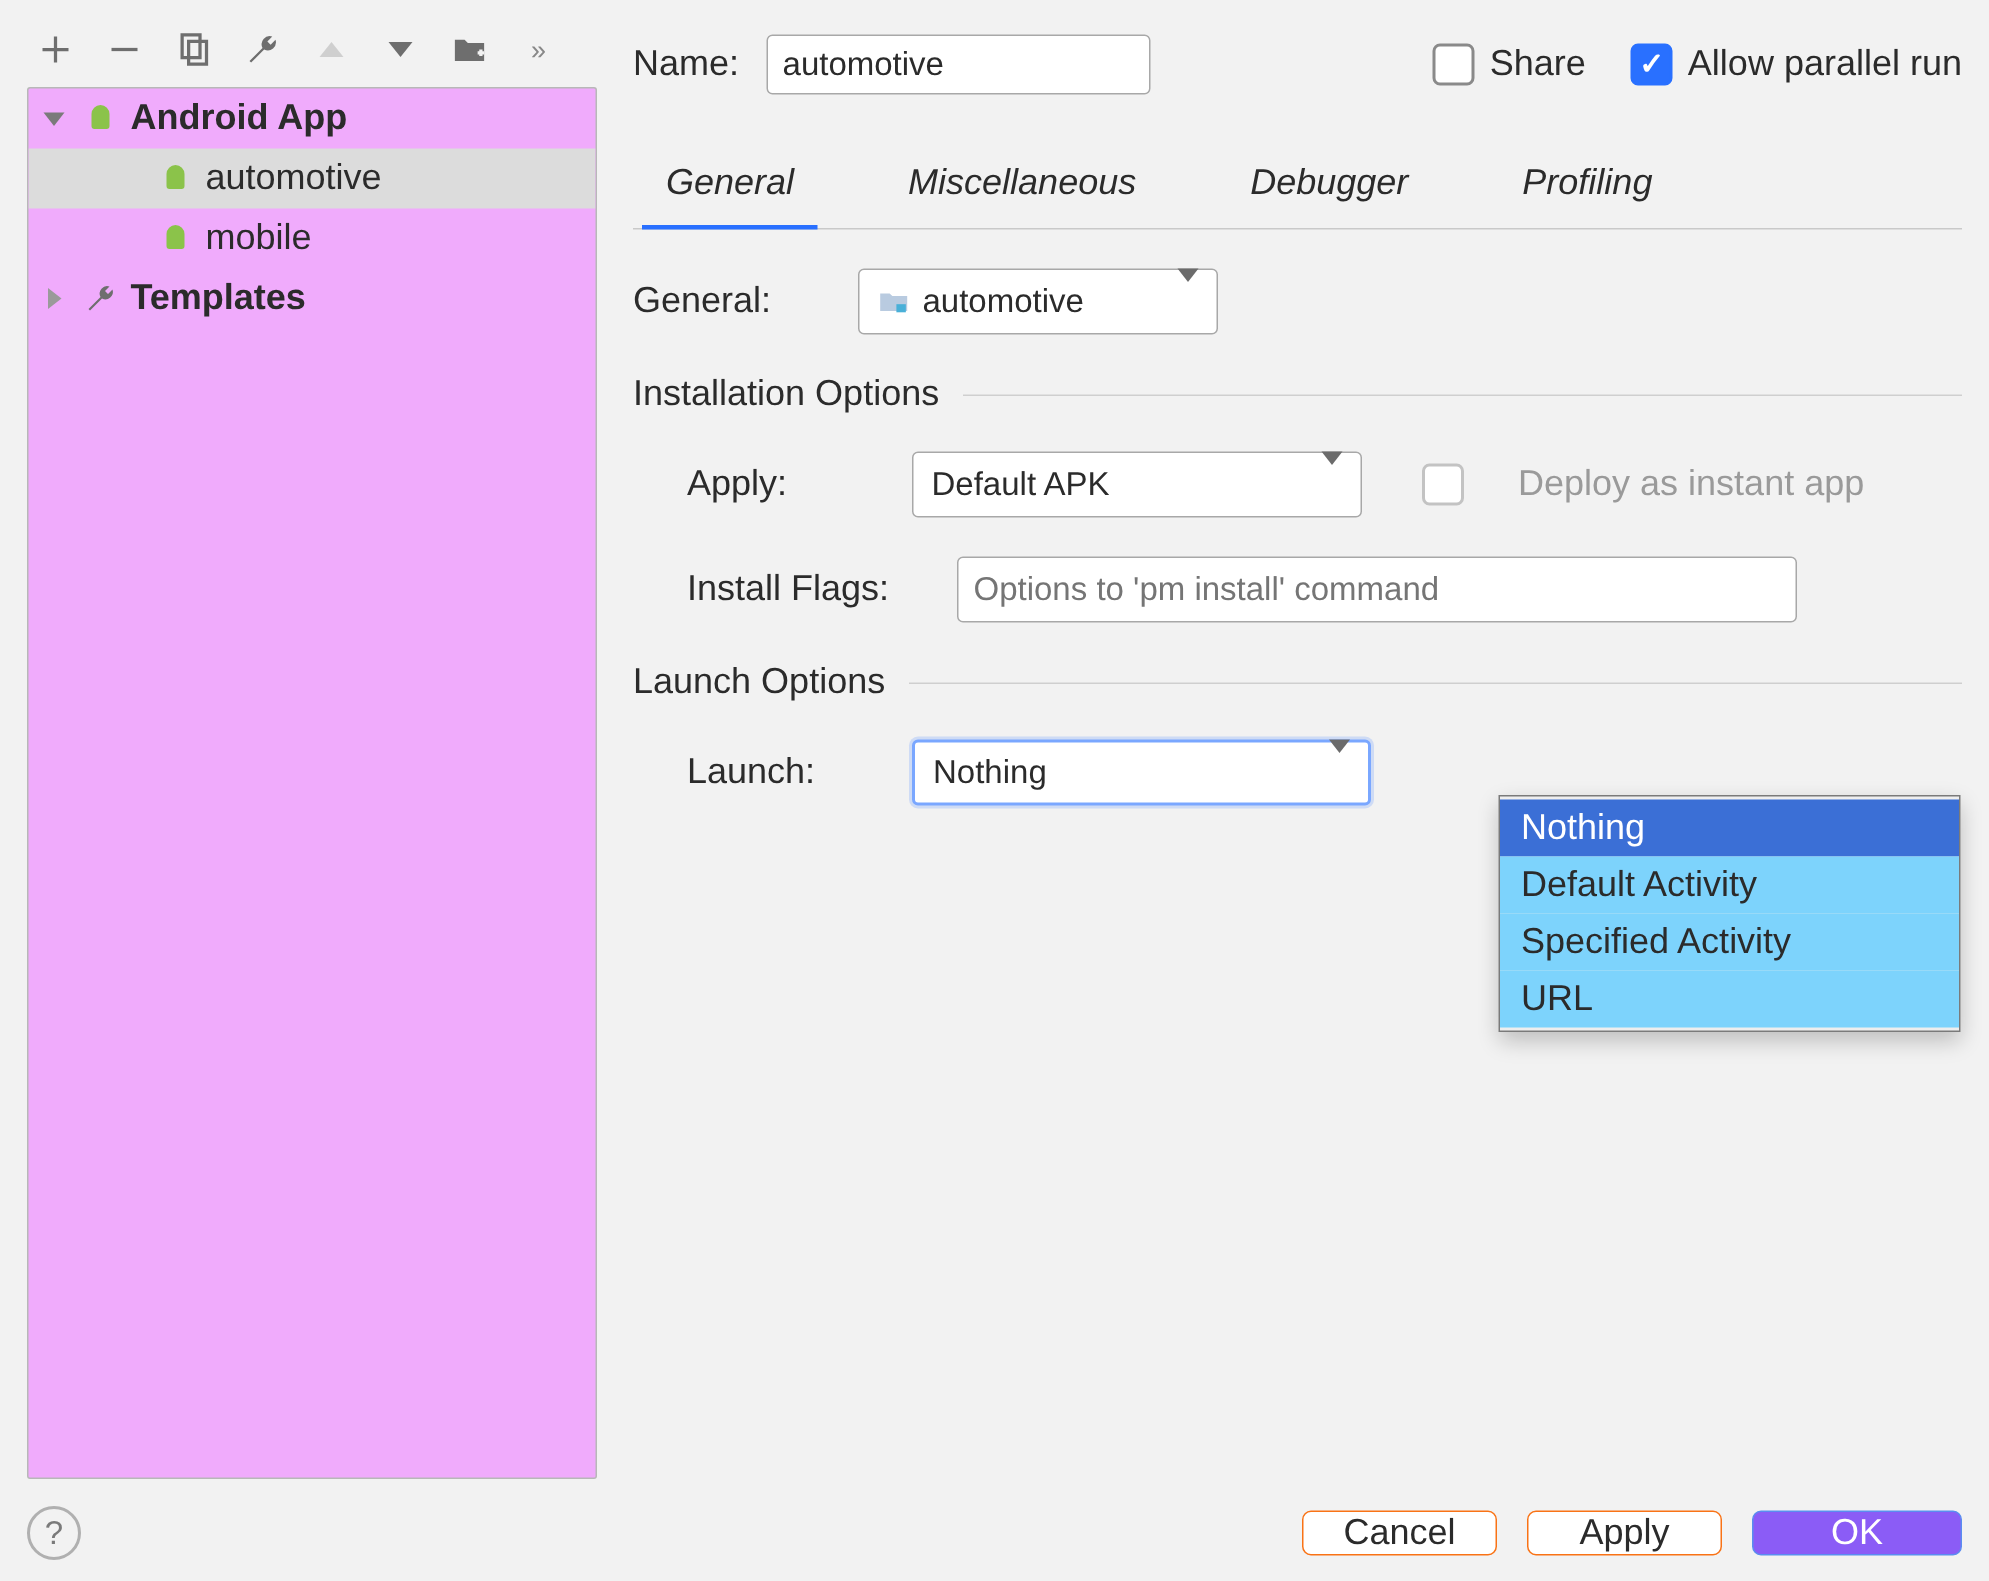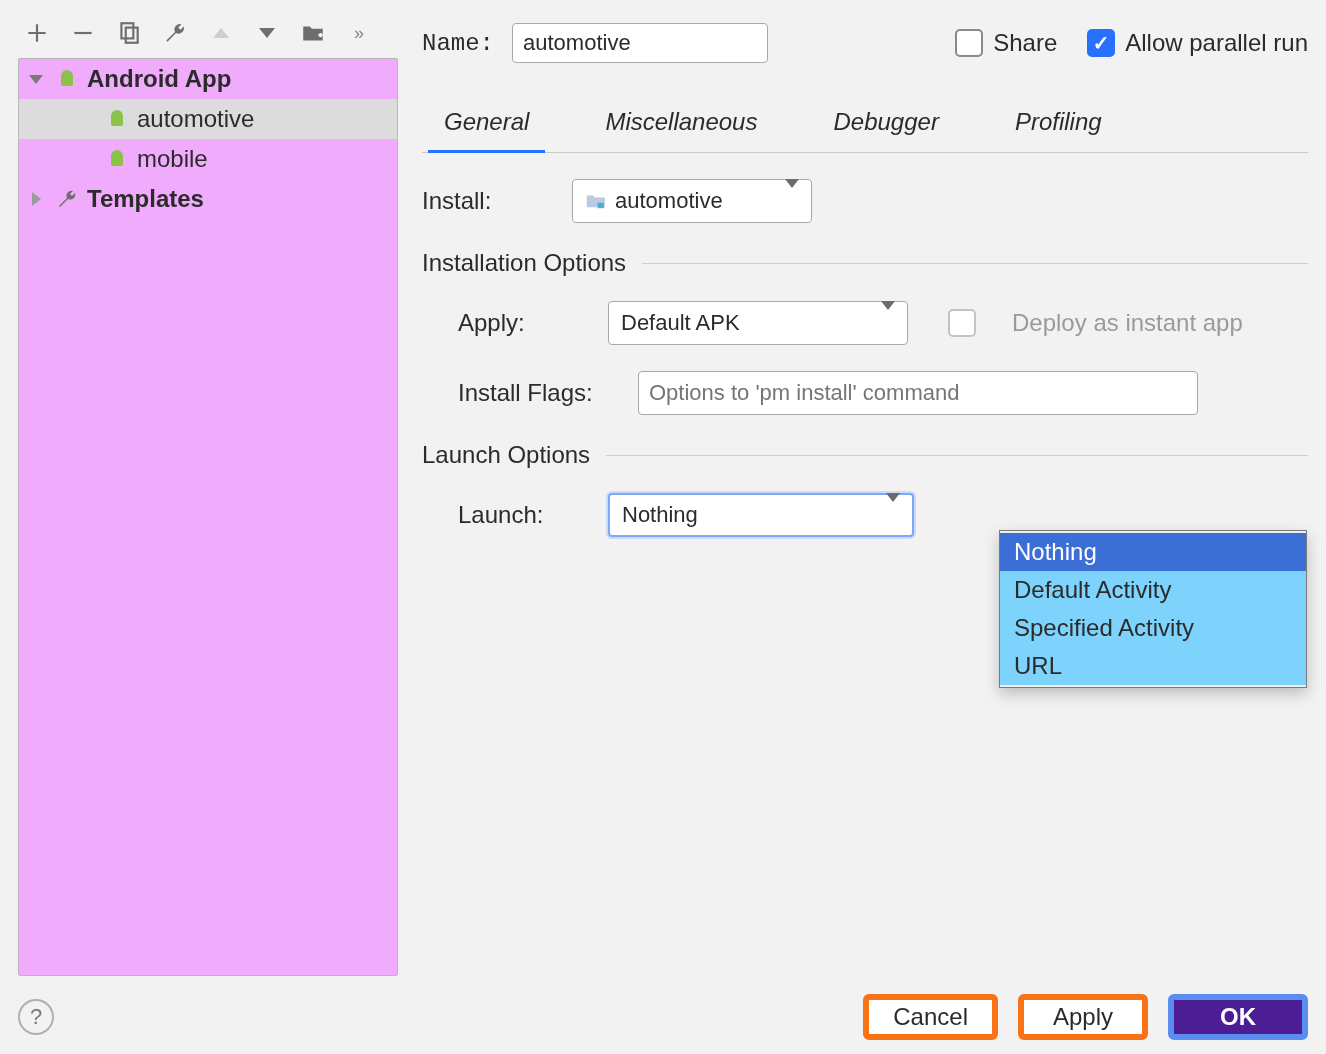--- a/index.html
+++ b/index.html
@@ -33,21 +33,21 @@
   .tree-row { display:flex; align-items:center; height:40px; padding-left:6px; gap:8px; }
   .tree-row.selected { background:#dcdcdc; }
   .tree-row .expand { width:22px; display:flex; justify-content:center; color:#7a7a7a; }
   .tree-row .ind2 { width:72px; }
   .tree-row .ticon { width:24px; height:24px; display:flex; align-items:center; justify-content:center; }
   .tree-row .tlabel { font-size:24px; }
   .tree-row.bold .tlabel { font-weight:700; }
 
   
   .header-row { display:flex; align-items:center; gap:18px; height:50px; }
-  .field-label { font-size:24px; color:#2b2b2b;font-family:Liberation Mono, monospace; }
+  .field-label { font-size:24px; color:#2b2b2b; }
   .text-input {
     height:40px; padding:4px 10px;
     border:1px solid #a8a8a8; border-radius:4px;
     background:#fff; font-size:22px; color:#2b2b2b;
   }
   .name-input { width:256px; }
   .spacer { flex:1; }
   .chk { display:flex; align-items:center; gap:10px; font-size:24px;padding-left:12px; }
   .chk-box {
     width:28px; height:28px; border:2px solid #8a8a8a; border-radius:5px;
@@ -98,26 +98,26 @@
   .dropdown .opt.selected { background:#3b6fd6; color:#fff; }
 
   .footer { display:flex; align-items:center; padding-top:18px; gap:20px; }
   .help-btn {
     width:36px; height:36px; border:2px solid #b0b0b0; border-radius:50%;
     display:flex; align-items:center; justify-content:center;
     color:#7a7a7a; font-size:22px; background:transparent;
   }
   .footer .spacer { flex:1; }
   .btn {
-    min-width:130px; height:46px; padding:0 24px;
-    border:6px solid #f97316; border-radius:6px;
+    min-width:130px; height:30px; padding:0 24px;
+    border:1px solid #f97316; border-radius:6px;
     background:#fff; font-size:24px; color:#2b2b2b;
     display:flex; align-items:center; justify-content:center;
   }
-  .btn.primary { background:#4c1d95; border-color:#5a8df0; color:#fff; min-width:140px;font-weight:bold; }
+  .btn.primary { background:#8b5cf6; border-color:#5a8df0; color:#fff; min-width:140px; }
 
   
   .tri-down { width:0;height:0;border-left:7px solid transparent;border-right:7px solid transparent;border-top:9px solid #7a7a7a; }
   .tri-right { width:0;height:0;border-top:7px solid transparent;border-bottom:7px solid transparent;border-left:9px solid #9a9a9a; }
   .tri-up-sm { width:0;height:0;border-left:8px solid transparent;border-right:8px solid transparent;border-bottom:10px solid #b3b3b3; }
   .tri-down-sm { width:0;height:0;border-left:8px solid transparent;border-right:8px solid transparent;border-top:10px solid #6e6e6e; }
 </style>
 </head>
 <body>
 
@@ -223,21 +223,21 @@
 
       <div class="tabs">
         <div class="tab active">General</div>
         <div class="tab">Miscellaneous</div>
         <div class="tab">Debugger</div>
         <div class="tab">Profiling</div>
       </div>
 
       <div class="form">
         <div class="row">
-          <span class="lab">Install:</span>
+          <span class="lab">General:</span>
           <div class="select module-select">
             <span style="display:flex;align-items:center;">
               <span class="module-icon">
                 <svg viewBox="0 0 24 20">
                     <path d="M2 4h7l2 2h11v11H2z" fill="#b9cbe0"></path>
                     <rect x="14" y="12" width="7" height="6" fill="#49b0d8"></rect>
                   </svg>
               </span>
               <span>automotive</span>
             </span>

